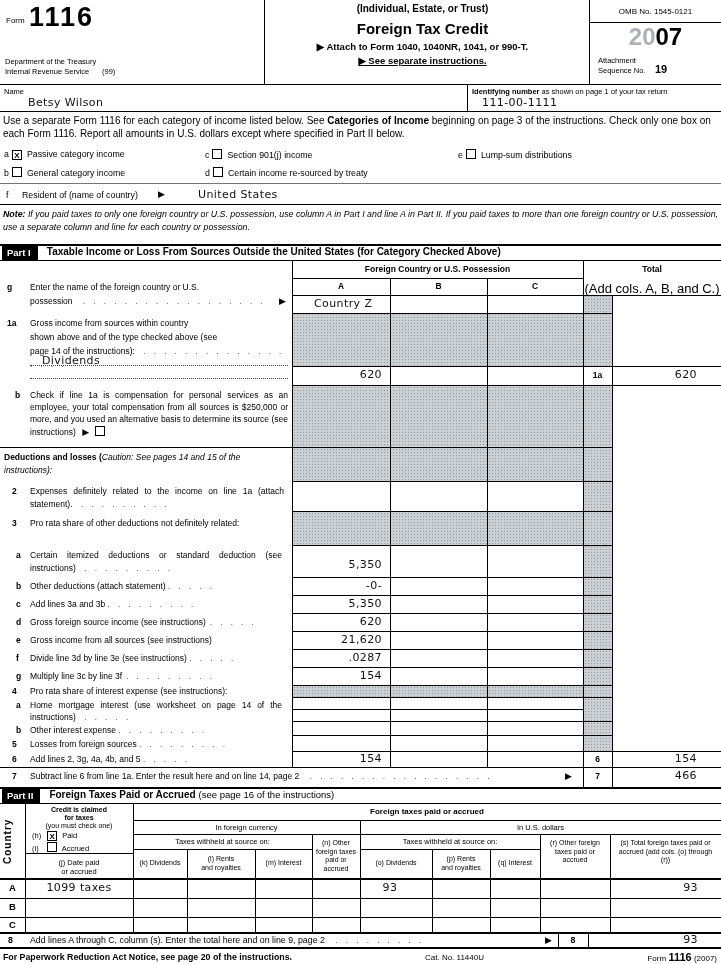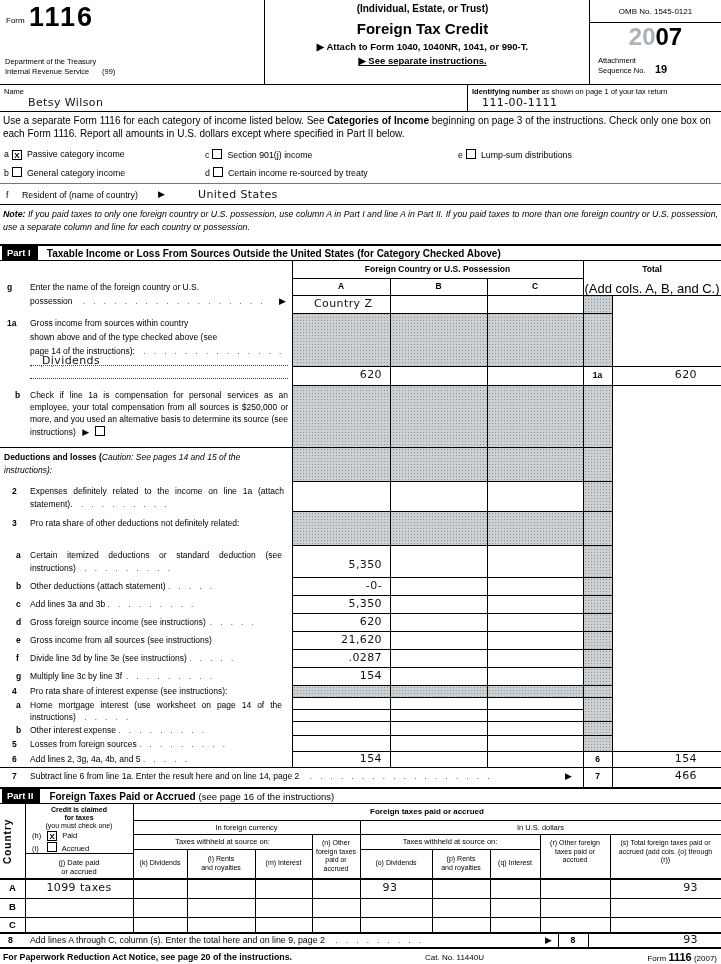--- a/index.html
+++ b/index.html
@@ -25,21 +25,21 @@
   }
   .cbbox {
     display:inline-block; width:10px; height:10px; border:1px solid #000;
     font-size:8px; line-height:9px; text-align:center; vertical-align:-1px;
     margin:0 5px 0 3px; font-weight:bold;
   }
   .dots { letter-spacing:3px; font-size:8px; }
   .partbar {
     position:absolute; left:0; width:721px; height:17px;
     border-top:2px solid #000; border-bottom:1px solid #000;
-    display:flex; align-items:center;
+    display:flex; 
   }
   .partlabel {
     background:#000; color:#fff; font-weight:bold; font-size:9.5px;
     padding:1px 7px 2px 5px; margin-left:2px; display:inline-block;
   }
   .parttitle { font-weight:bold; font-size:10px; margin-left:9px; }
   .vtext {
     writing-mode:vertical-rl; transform:rotate(180deg);
     font-weight:bold; font-size:10px; letter-spacing:1px;
   }

